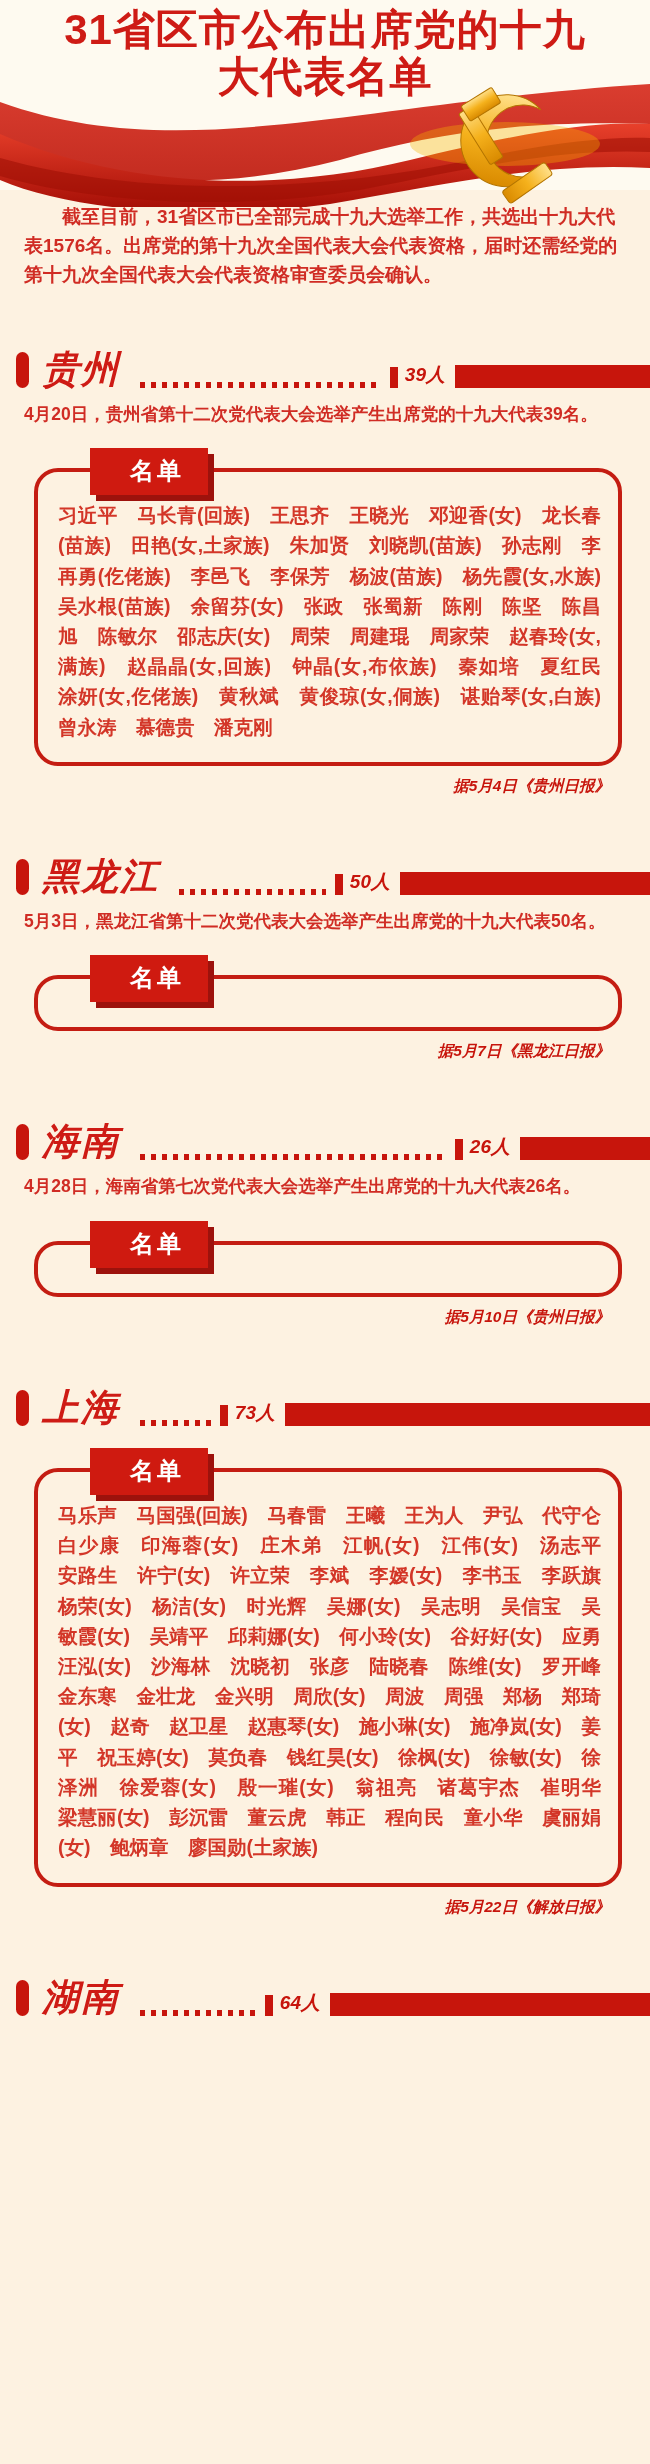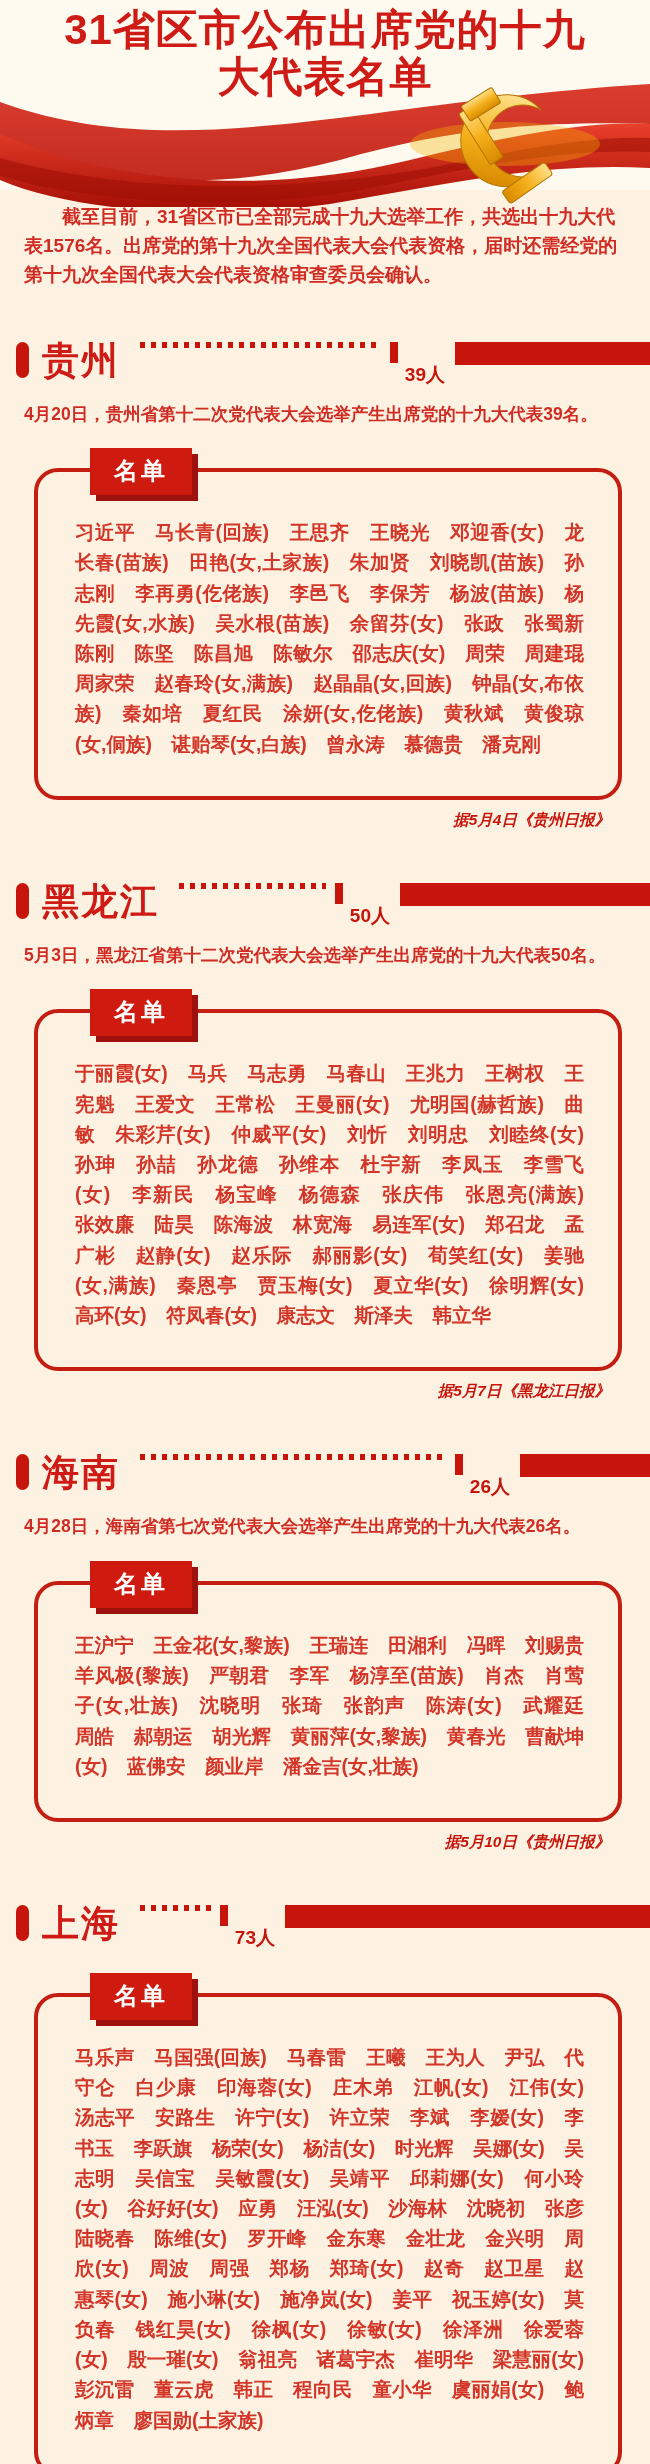--- a/index.html
+++ b/index.html
@@ -22,21 +22,21 @@
   .ribbon{position:absolute;left:0;bottom:-12px;z-index:1;}
   
   .intro{padding:8px 24px 0 24px;}
   .intro p{
     margin:0 0 14px 0;
     font-size:19px;line-height:1.52;font-weight:bold;
     text-indent:2em;color:#d02c24;
   }
   
   .section{margin-top:52px;}
-  .sec-head{display:flex;align-items:flex-start;margin:0 0 6px 16px;}
+  .sec-head{display:flex;align-items:flex-end;margin:0 0 6px 16px;font-style:italic;}
   .sec-pill{flex:0 0 auto;width:13px;height:36px;border-radius:7px;background:#c7150c;margin-right:13px;}
   .sec-name{flex:0 0 auto;font-size:37px;font-weight:bold;color:#ce1b15;letter-spacing:2px;margin-right:20px;line-height:1;}
   .sec-dots{
     flex:1 1 auto;height:6px;margin-right:9px;
     background-image:repeating-linear-gradient(90deg,#c7150c 0 5px,transparent 5px 11px);
   }
   .sec-tick{flex:0 0 auto;width:8px;height:21px;background:#c7150c;margin-right:7px;}
   .sec-count{flex:0 0 auto;font-size:19px;font-weight:bold;color:#c7150c;margin-right:10px;margin-top:20px;}
   .sec-bar{flex:0 0 auto;height:23px;background:#c7150c;}
   .sec-date{margin:14px 22px 0 24px;font-size:17.5px;line-height:1.4;font-weight:bold;color:#d02c24;}
@@ -45,25 +45,25 @@
     position:relative;
     margin:42px 28px 8px 34px;
     border:4px solid #c41d12;border-radius:24px;
     padding:28px 17px 20px 20px;
     background:transparent;
   }
   .list-tab{
     position:absolute;top:-24px;left:52px;
     background:#cf1a10;color:#ffffff;
     font-size:24px;font-weight:bold;letter-spacing:3px;
-    padding:7px 24px 8px 24px;
+    padding:7px 24px 8px 40px;
     box-shadow:6px 6px 0 #9d120c;
   }
   .names{
-    margin:17px;
+    margin:0;
     font-size:19.5px;line-height:1.55;font-weight:bold;
     color:#d33628;text-align:justify;
   }
   .source{
     margin:10px 40px 0 0;
     text-align:right;
     font-size:15.5px;font-weight:bold;font-style:italic;
     color:#c7150c;
     padding-left:32px;
   }
@@ -135,38 +135,36 @@
       <div class="sec-pill"></div>
       <div class="sec-name">黑龙江</div>
       <div class="sec-dots"></div>
       <div class="sec-tick"></div>
       <div class="sec-count">50人</div>
       <div class="sec-bar" style="width: 250px;"></div>
     </div>
     <p class="sec-date">5月3日，黑龙江省第十二次党代表大会选举产生出席党的十九大代表50名。</p>
     <div class="list-box">
       <div class="list-tab">名单</div>
-      <p class="names">于丽霞(女)　马兵　马志勇　马春山　王兆力　王树权　王宪魁　王爱文　王常松　王曼丽(女)　尤明国(赫哲族)　曲敏　朱彩芹(女)　仲威平(女)　刘忻　刘明忠　刘睦终(女)　孙珅　孙喆　孙龙德　孙维本　杜宇新　李凤玉　李雪飞(女)　李新民　杨宝峰　杨德森　张庆伟　张恩亮(满族)　张效廉　陆昊　陈海波　林宽海　易连军(女)　郑召龙　孟广彬　赵静(女)　赵乐际　郝丽影(女)　荀笑红(女)　姜驰(女,满族)　秦恩亭　贾玉梅(女)　夏立华(女)　徐明辉(女)　高环(女)　符凤春(女)　康志文　斯泽夫　韩立华</p>
     </div>
     <p class="source">据5月7日《黑龙江日报》</p>
   </div>
 
   <div class="section">
     <div class="sec-head">
       <div class="sec-pill"></div>
       <div class="sec-name">海南</div>
       <div class="sec-dots"></div>
       <div class="sec-tick"></div>
       <div class="sec-count">26人</div>
       <div class="sec-bar" style="width: 130px;"></div>
     </div>
     <p class="sec-date">4月28日，海南省第七次党代表大会选举产生出席党的十九大代表26名。</p>
     <div class="list-box">
       <div class="list-tab">名单</div>
-      <p class="names">王沪宁　王金花(女,黎族)　王瑞连　田湘利　冯晖　刘赐贵　羊风极(黎族)　严朝君　李军　杨淳至(苗族)　肖杰　肖莺子(女,壮族)　沈晓明　张琦　张韵声　陈涛(女)　武耀廷　周皓　郝朝运　胡光辉　黄丽萍(女,黎族)　黄春光　曹献坤(女)　蓝佛安　颜业岸　潘金吉(女,壮族)</p>
     </div>
     <p class="source">据5月10日《贵州日报》</p>
   </div>
 
   <div class="section">
     <div class="sec-head">
       <div class="sec-pill"></div>
       <div class="sec-name">上海</div>
       <div class="sec-dots"></div>
       <div class="sec-tick"></div>

